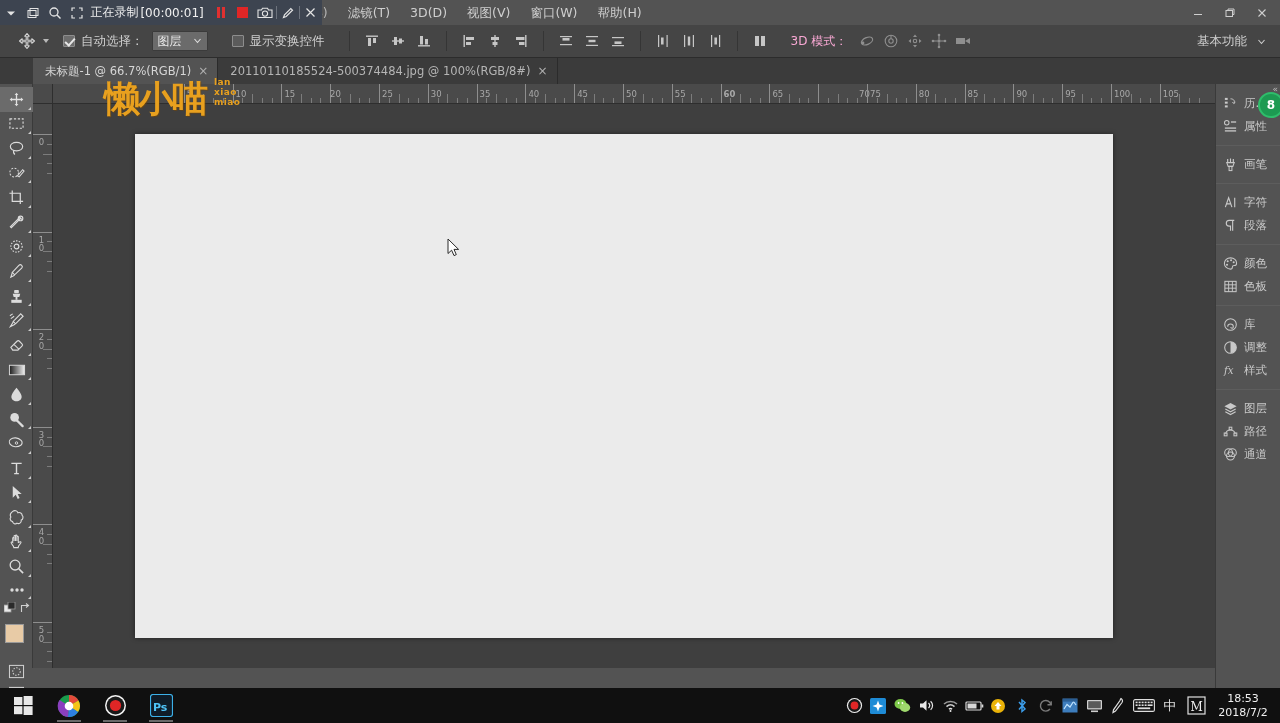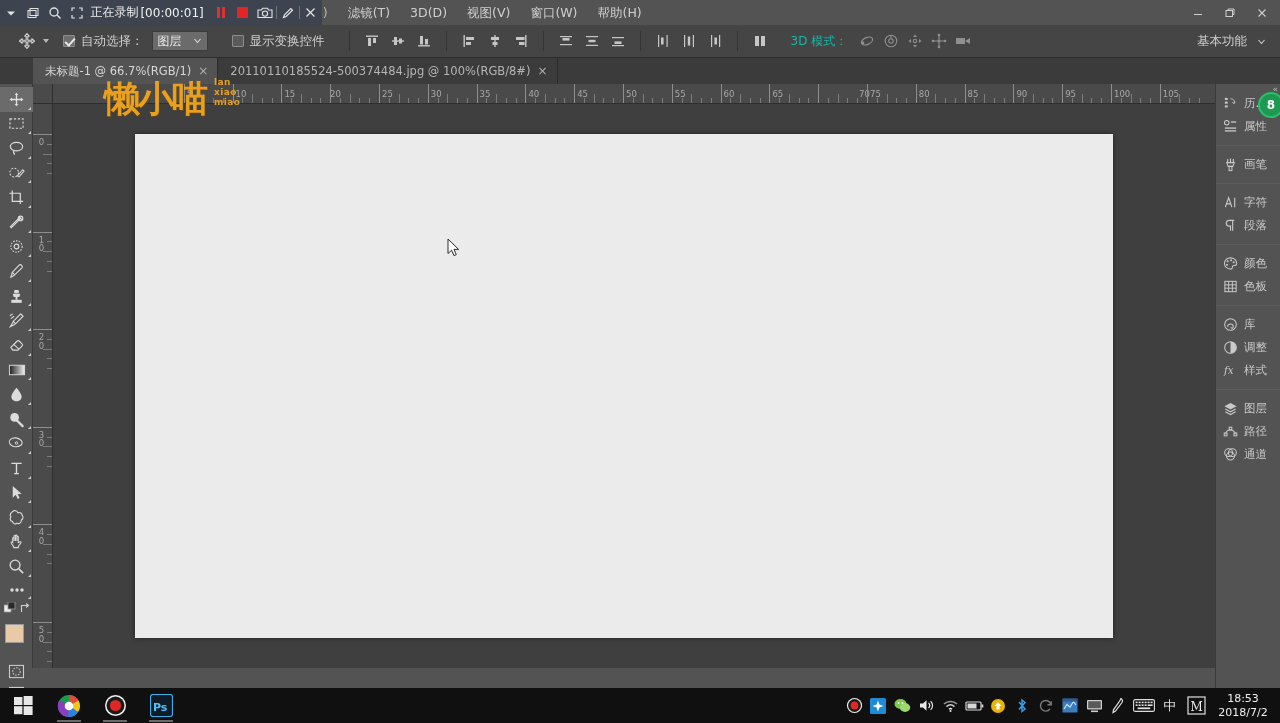--- a/index.html
+++ b/index.html
@@ -86,21 +86,21 @@
     border: 1px solid #3b3b3b; border-radius: 1px;
     display: flex; align-items: center; justify-content: space-between;
     padding: 0 5px; font-size: 12px; color: #e8e8e8;
   }
   .opt-sep { width: 1px; height: 20px; background: #353535; margin: 0 9px; }
   .align-group { display: flex; align-items: center; }
   .align-btn {
     width: 22px; height: 22px; display: flex; align-items: center; justify-content: center;
     margin: 0 2px;
   }
-  .opt3d { margin-left: 18px; font-size: 12px; color: #14b8a6; }
+  .opt3d { margin-left: 18px; font-size: 12px; color: #f9a8d4; }
   .btn3d { width: 24px; height: 22px; display: flex; align-items: center; justify-content: center; }
   .workspace {
     position: absolute; right: 8px; top: 5px; height: 22px;
     display: flex; align-items: center; gap: 10px;
     font-size: 12.5px; color: #cfcfcf;
     padding: 0 6px;
   }
 
   
   .tabbar {
@@ -597,21 +597,21 @@
       <div class="rl-tick" style="left: 589.52px; top: 10px; width: 1px; height: 9px; background: rgb(124, 124, 124);"></div>
       <div class="rl-tick" style="left: 599.28px; top: 14px; width: 1px; height: 5px; background: rgb(124, 124, 124);"></div>
       <div class="rl-tick" style="left: 609.04px; top: 14px; width: 1px; height: 5px; background: rgb(124, 124, 124);"></div>
       <div class="rl-tick" style="left: 618.8px; top: 0px; width: 1px; height: 19px; background: rgb(142, 142, 142);"></div>
       <div class="rl-num" style="left: 621.8px; top: 5px;">55</div>
       <div class="rl-tick" style="left: 628.56px; top: 14px; width: 1px; height: 5px; background: rgb(124, 124, 124);"></div>
       <div class="rl-tick" style="left: 638.32px; top: 10px; width: 1px; height: 9px; background: rgb(124, 124, 124);"></div>
       <div class="rl-tick" style="left: 648.08px; top: 14px; width: 1px; height: 5px; background: rgb(124, 124, 124);"></div>
       <div class="rl-tick" style="left: 657.84px; top: 14px; width: 1px; height: 5px; background: rgb(124, 124, 124);"></div>
       <div class="rl-tick" style="left: 667.6px; top: 0px; width: 1px; height: 19px; background: rgb(142, 142, 142);"></div>
-      <div class="rl-num" style="left: 670.6px; top: 5px;">60</div>
+      <div class="rl-num" style="left: 670.6px; top: 5px; font-weight: bold;">60</div>
       <div class="rl-tick" style="left: 677.36px; top: 14px; width: 1px; height: 5px; background: rgb(124, 124, 124);"></div>
       <div class="rl-tick" style="left: 687.12px; top: 10px; width: 1px; height: 9px; background: rgb(124, 124, 124);"></div>
       <div class="rl-tick" style="left: 696.88px; top: 14px; width: 1px; height: 5px; background: rgb(124, 124, 124);"></div>
       <div class="rl-tick" style="left: 706.64px; top: 14px; width: 1px; height: 5px; background: rgb(124, 124, 124);"></div>
       <div class="rl-tick" style="left: 716.4px; top: 0px; width: 1px; height: 19px; background: rgb(142, 142, 142);"></div>
       <div class="rl-num" style="left: 719.4px; top: 5px;">65</div>
       <div class="rl-tick" style="left: 726.16px; top: 14px; width: 1px; height: 5px; background: rgb(124, 124, 124);"></div>
       <div class="rl-tick" style="left: 735.92px; top: 10px; width: 1px; height: 9px; background: rgb(124, 124, 124);"></div>
       <div class="rl-tick" style="left: 745.68px; top: 14px; width: 1px; height: 5px; background: rgb(124, 124, 124);"></div>
       <div class="rl-tick" style="left: 755.44px; top: 14px; width: 1px; height: 5px; background: rgb(124, 124, 124);"></div>

